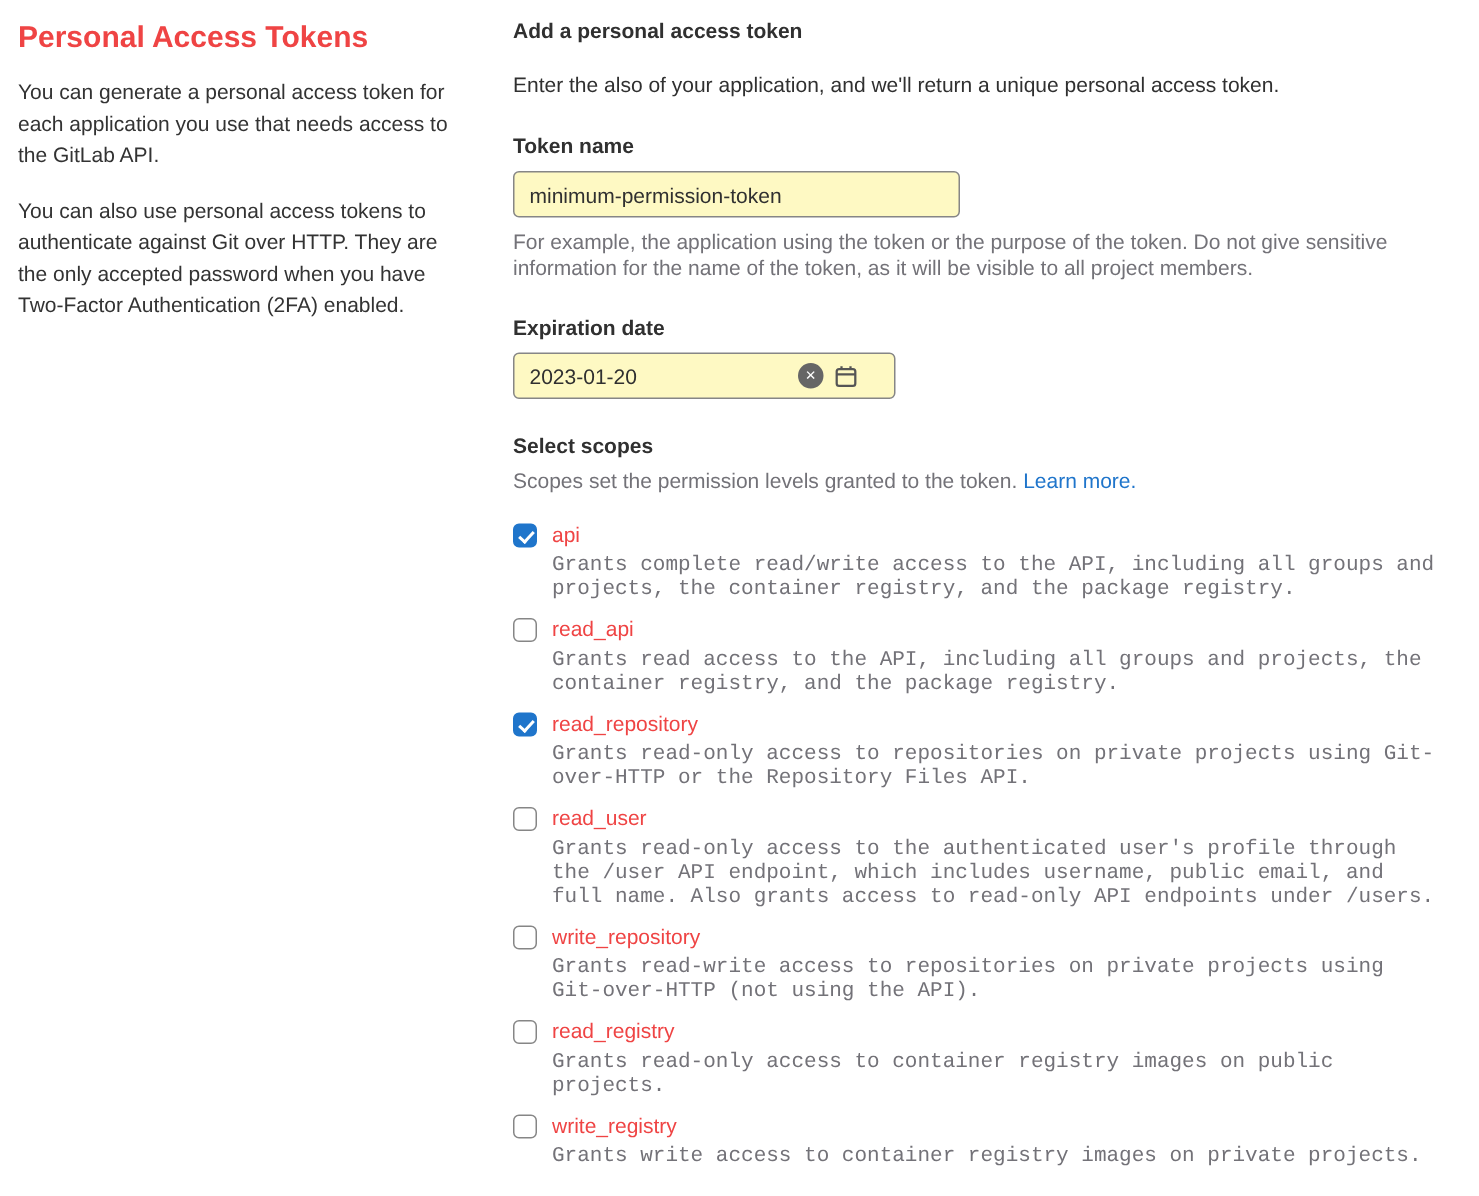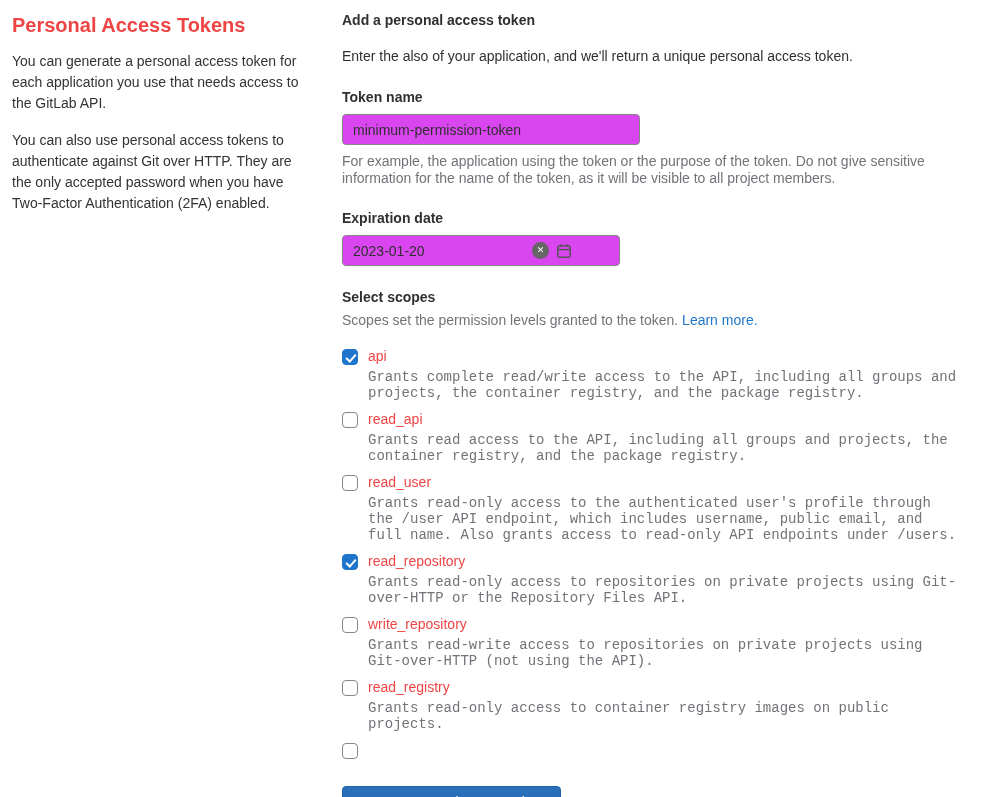--- a/index.html
+++ b/index.html
@@ -57,34 +57,34 @@
   .text-input {
     display: block;
     width: 298px;
     height: 31px;
     border: 1px solid #868686;
     border-radius: 4px;
     padding: 0 10px;
     font-family: "Liberation Sans", "DejaVu Sans", sans-serif;
     font-size: 14px;
     color: #303030;
-    background: #d946ef;
+    background: #fef9c3;
     outline: none;
   }
   .field-help {
     color: #737278;
     line-height: 17px;
     margin-top: 8px;
   }
   .section { margin-bottom: 22px; }
   .date-wrap {
     position: relative;
     width: 238px;
   }
-  .date-wrap .text-input { width: 278px; padding-right: 62px; }
+  .date-wrap .text-input { width: 255px; padding-right: 62px; }
   .date-icons {
     position: absolute;
     right: 8px;
     top: 0;
     height: 31px;
     display: flex;
     align-items: center;
     gap: 7px;
   }
   .clear-circle {
@@ -215,53 +215,57 @@
 
   <div class="scope-row">
     <span class="checkbox"></span>
     <div class="scope-text">
       <div class="scope-label">read_api</div>
       <div class="scope-desc">Grants read access to the API, including all groups and projects, the container registry, and the package registry.</div>
     </div>
   </div>
 
   <div class="scope-row">
+    <span class="checkbox checked"></span>
+    <div class="scope-text">
+      <div class="scope-label">read_repository</div>
+      <div class="scope-desc">Grants read-only access to repositories on private projects using Git-over-HTTP or the Repository Files API.</div>
+    </div>
+  </div>
+
+  <div class="scope-row">
     <span class="checkbox"></span>
     <div class="scope-text">
       <div class="scope-label">read_user</div>
       <div class="scope-desc">Grants read-only access to the authenticated user's profile through the /user API endpoint, which includes username, public email, and full name. Also grants access to read-only API endpoints under /users.</div>
     </div>
   </div>
 
   <div class="scope-row">
-    <span class="checkbox checked"></span>
-    <div class="scope-text">
-      <div class="scope-label">read_repository</div>
-      <div class="scope-desc">Grants read-only access to repositories on private projects using Git-over-HTTP or the Repository Files API.</div>
-    </div>
-  </div>
-
-  <div class="scope-row">
     <span class="checkbox"></span>
     <div class="scope-text">
       <div class="scope-label">write_repository</div>
       <div class="scope-desc">Grants read-write access to repositories on private projects using Git-over-HTTP (not using the API).</div>
     </div>
   </div>
 
   <div class="scope-row">
     <span class="checkbox"></span>
     <div class="scope-text">
       <div class="scope-label">read_registry</div>
       <div class="scope-desc">Grants read-only access to container registry images on public projects.</div>
     </div>
   </div>
 
   <div class="scope-row">
     <span class="checkbox"></span>
+    <div class="scope-text">
+      <div class="scope-label">write_registry</div>
+      <div class="scope-desc">Grants write access to container registry images on private projects.</div>
+    </div>
   </div>
 </div>
 
       <button class="submit-btn">Create personal access token</button>
     </div>
   </div>
 
 </div>
 
 </body></html>

